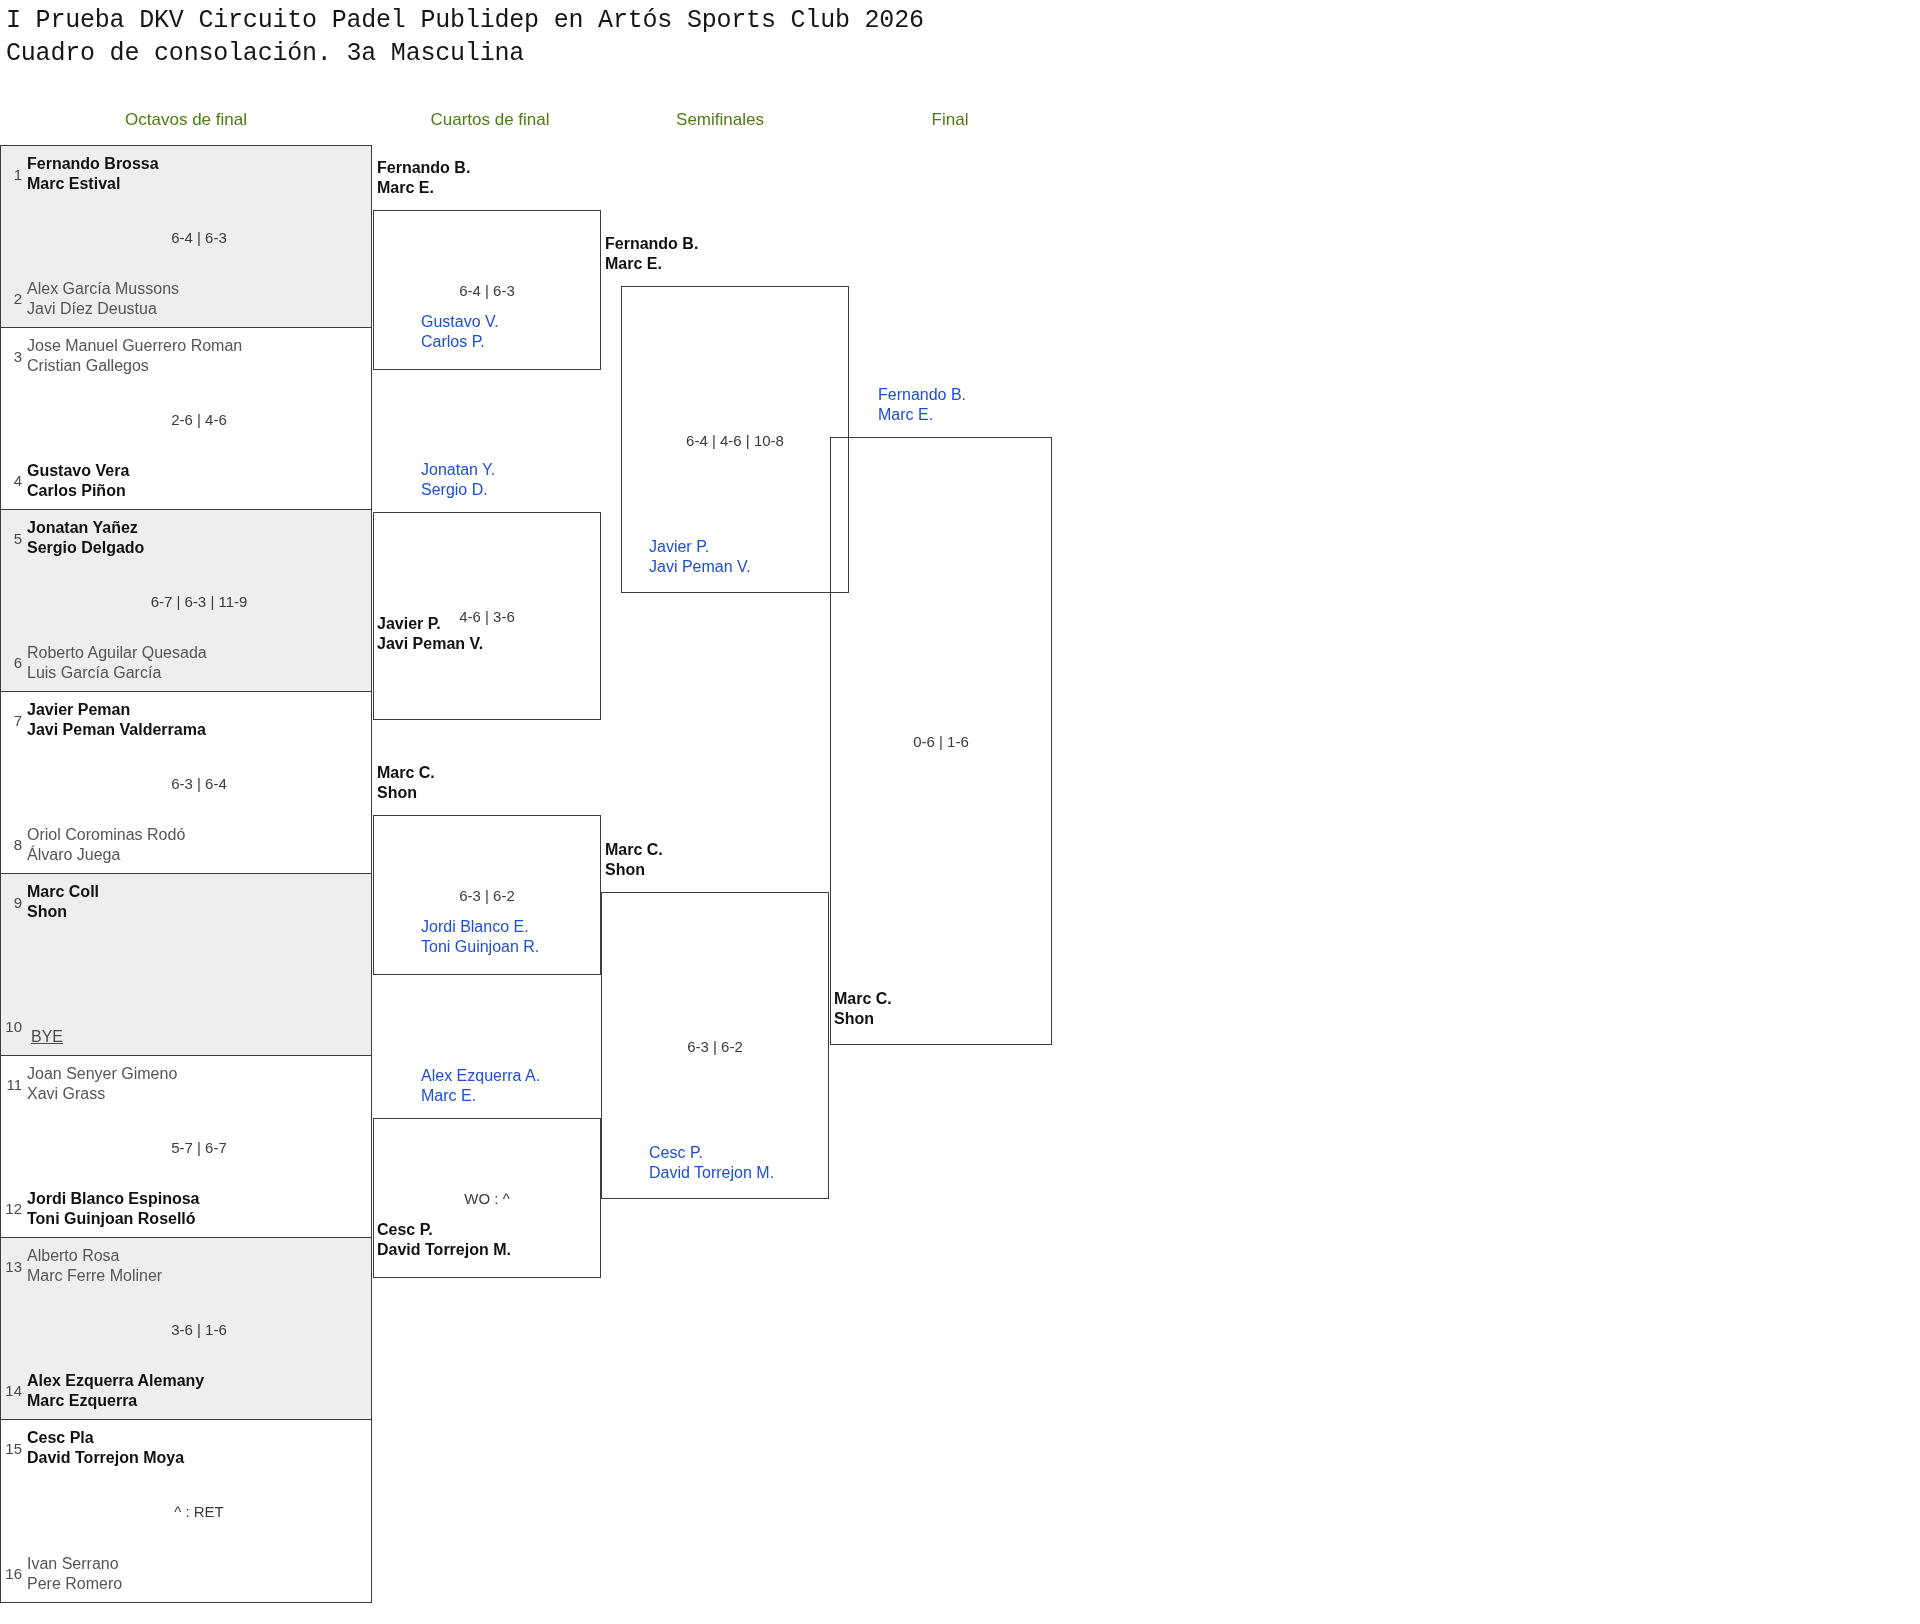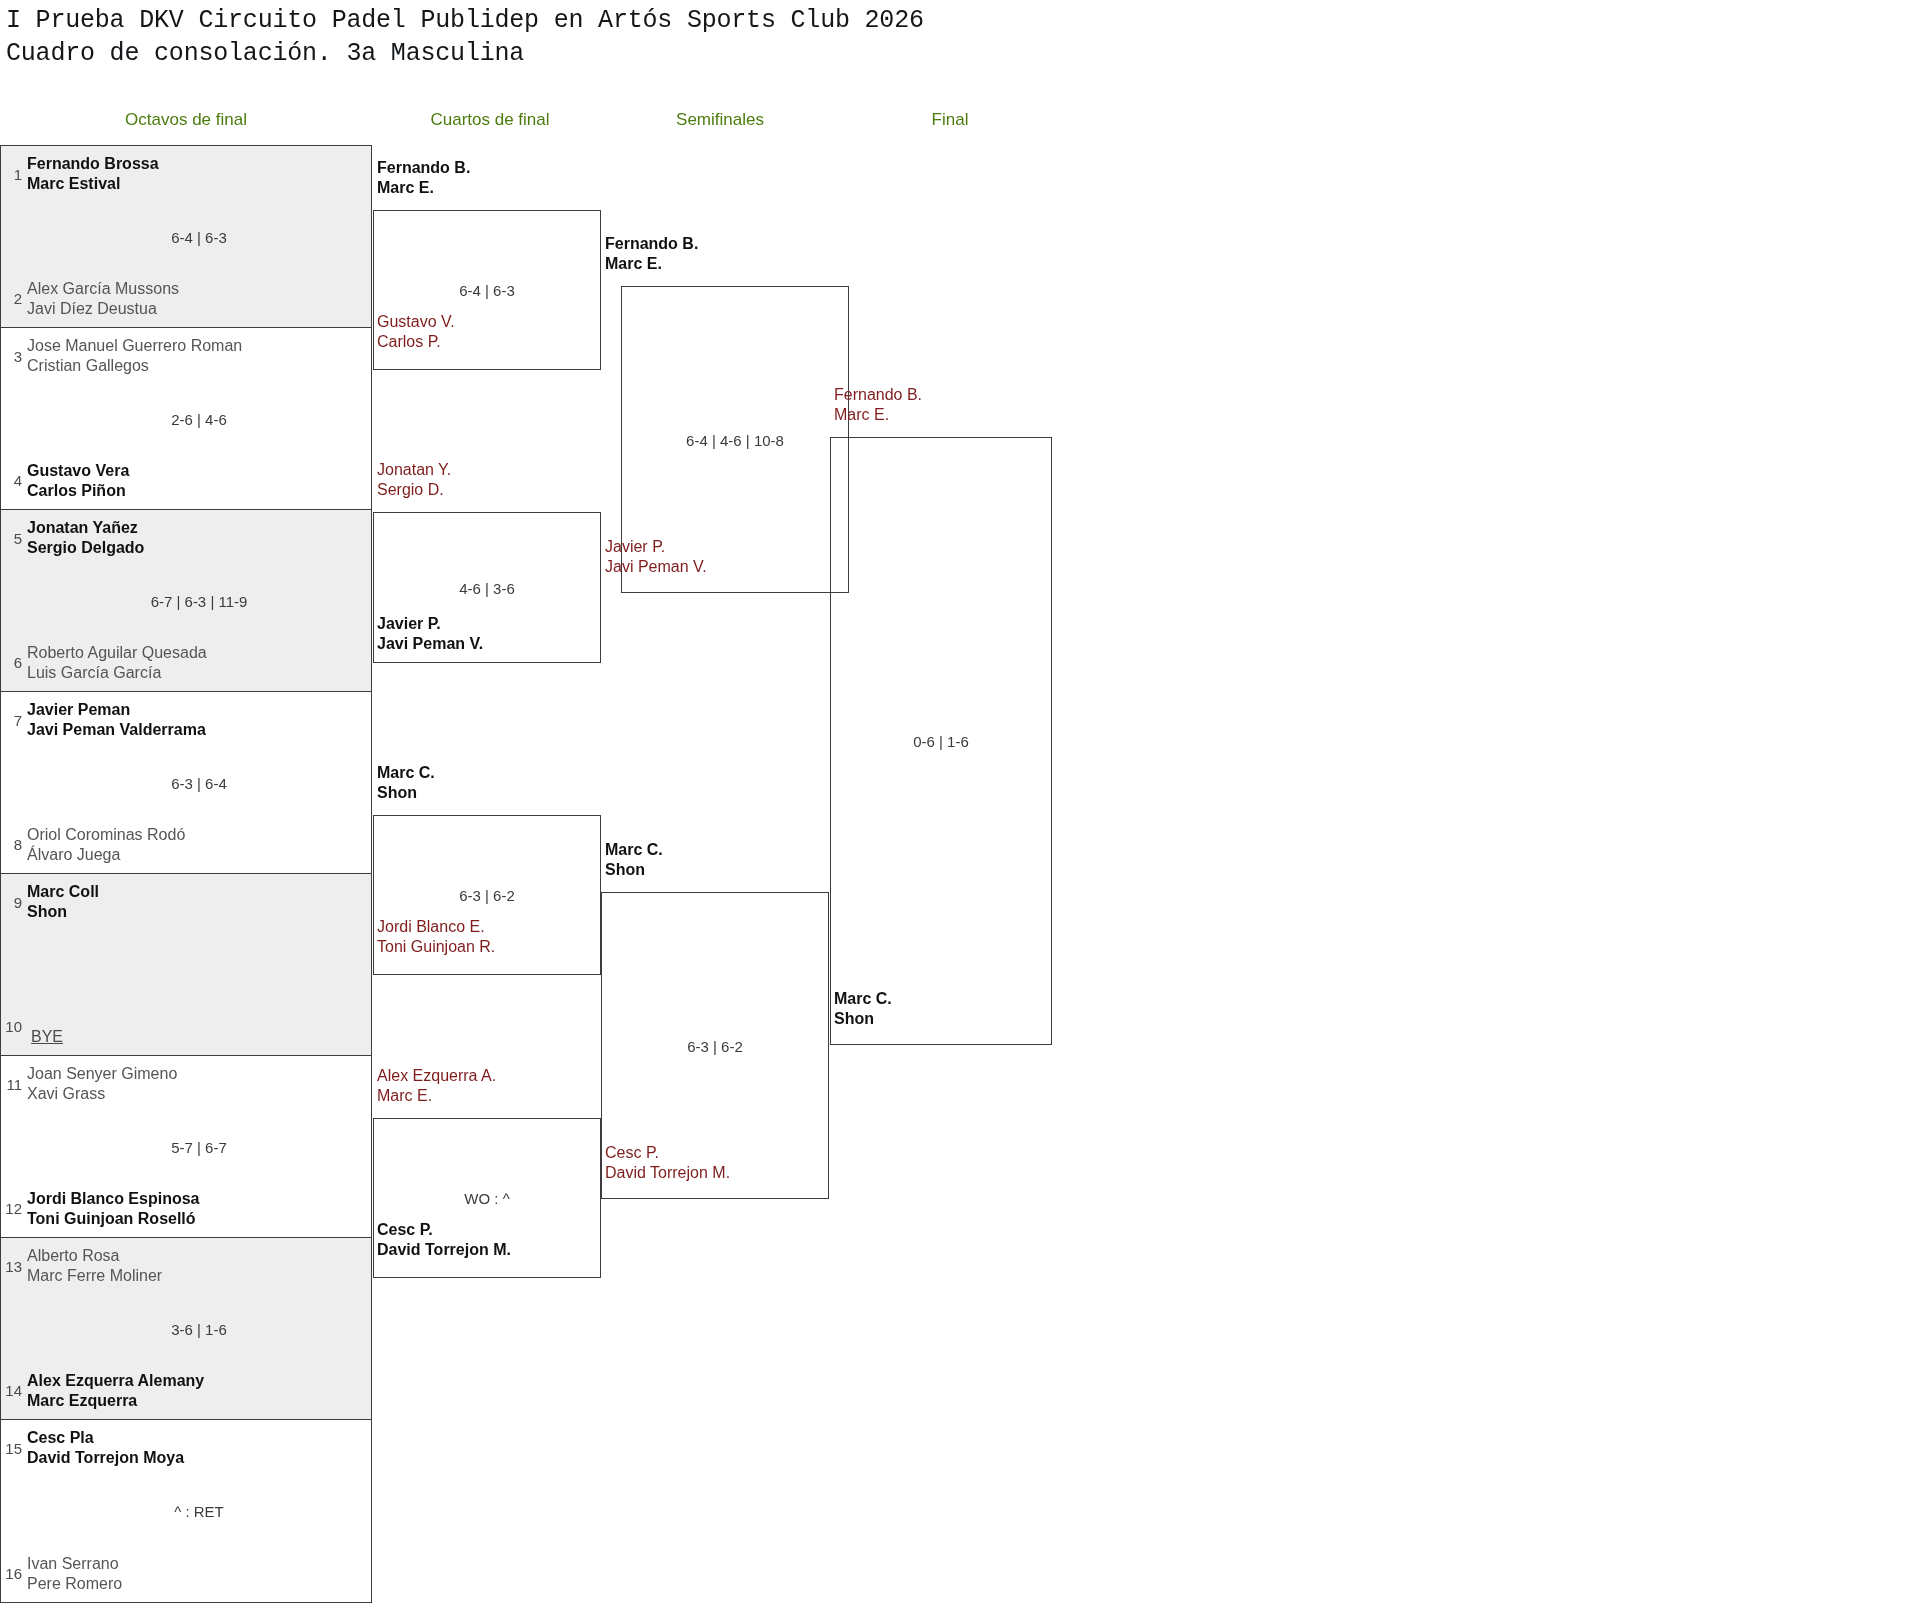--- a/index.html
+++ b/index.html
@@ -146,21 +146,21 @@
     color: #3b3b3b;
   }
 
   
   .lbl {
     position: absolute;
     white-space: nowrap;
   }
   .lbl .tname { font-size: 16px; line-height: 20px; }
   .lbl.winner .tname { font-weight: bold; color: #111111; }
-  .lbl.loser  .tname { font-weight: 400;  color: #7f1d1d; }
+  .lbl.loser  .tname { font-weight: 400;  color: #1d4ed8; margin-left: 44px; }
 </style>
 </head>
 <body>
 
 <div class="title-block">
   <div class="title-line">I Prueba DKV Circuito Padel Publidep en Artós Sports Club 2026</div>
   <div class="title-line">Cuadro de consolación. 3a Masculina</div>
 </div>
 
 <div class="round-head" style="left:0px; top:110px; width:372px;">Octavos de final</div>
@@ -326,21 +326,21 @@
   </div>
   <div class="lbl loser" style="left:377px; top:312px;">
     <div class="tname">Gustavo V.</div>
     <div class="tname">Carlos P.</div>
   </div>
 
   <div class="lbl loser" style="left:377px; top:460px;">
     <div class="tname">Jonatan Y.</div>
     <div class="tname">Sergio D.</div>
   </div>
-  <div class="mbox" style="left:373px; top:512px; width:228px; height:151px;">
+  <div class="mbox" style="left:373px; top:512px; width:228px; height:208px;">
     <div class="m-score">4-6 | 3-6</div>
   </div>
   <div class="lbl winner" style="left:377px; top:614px;">
     <div class="tname">Javier P.</div>
     <div class="tname">Javi Peman V.</div>
   </div>
 
   <div class="lbl winner" style="left:377px; top:763px;">
     <div class="tname">Marc C.</div>
     <div class="tname">Shon</div>

